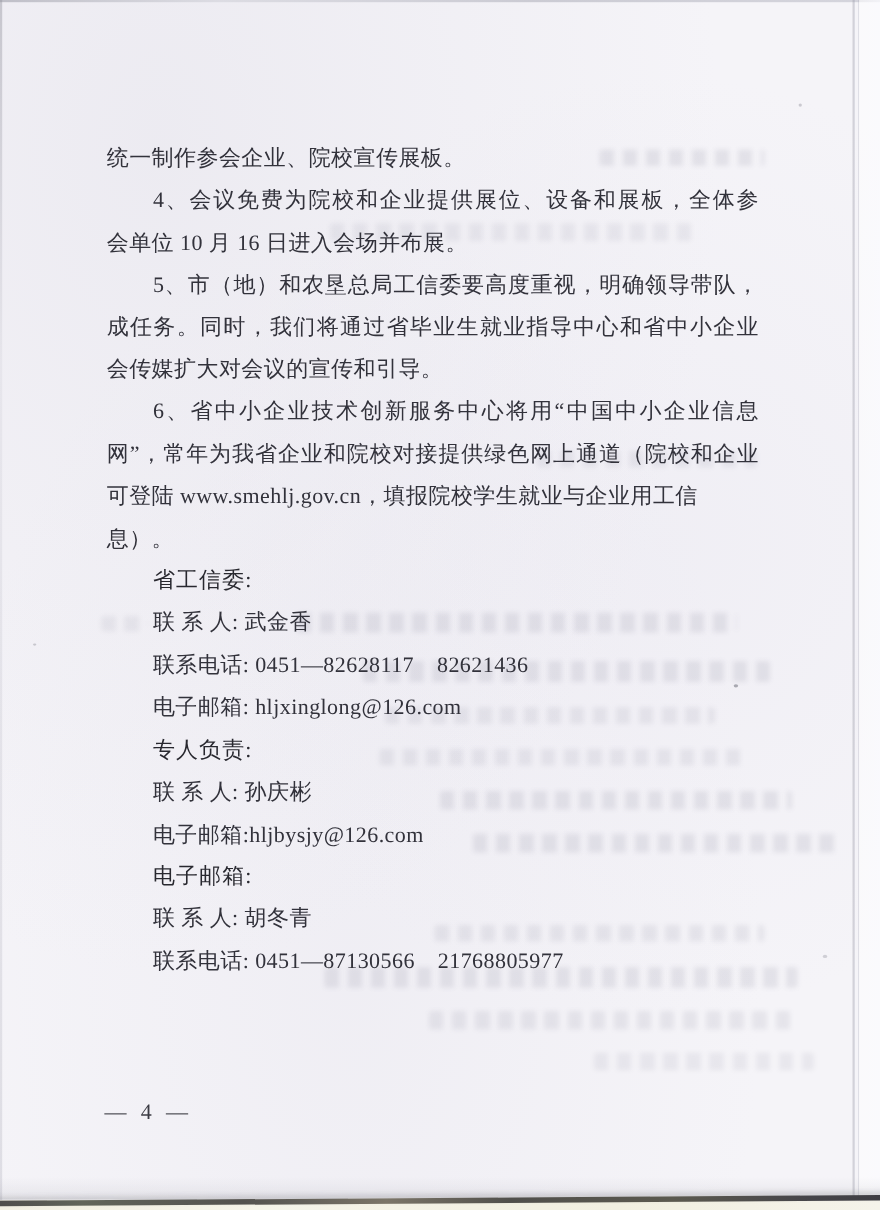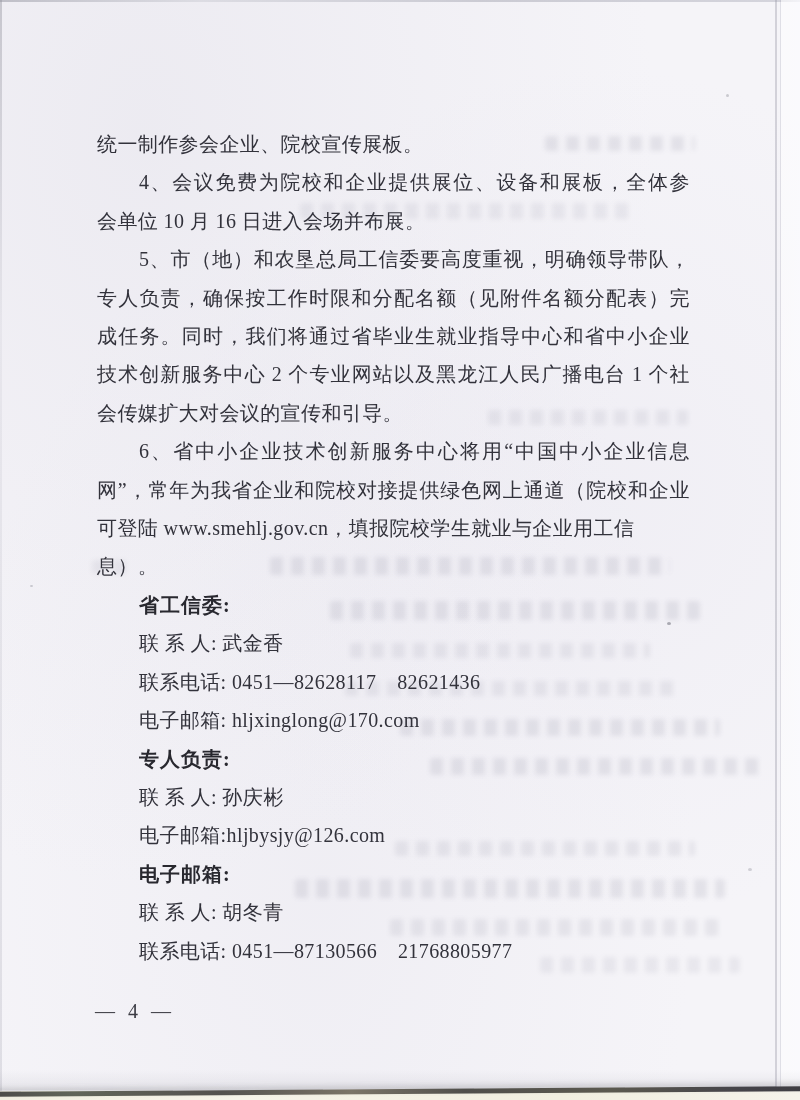--- a/index.html
+++ b/index.html
@@ -68,21 +68,21 @@
   .speck{position:absolute;background:#8a8a94;border-radius:50%;opacity:.7;}
   
   .doc-text{
     position:absolute;left:97px;top:125px;width:593px;
     font-size:20px;line-height:38.4px;color:var(--ink);
     letter-spacing:.4px;
   }
   .line{white-space:pre-wrap;}
   .line.ind{padding-left:42px;}
   .line.jst{text-align:justify;text-align-last:justify;}
-  .line.bold{font-weight:700;color:#28282f;letter-spacing:1px;}
+  .line.bold{font-weight:400;color:#28282f;letter-spacing:1px;}
   .page-num{
     position:absolute;left:95px;top:1000px;
     font-size:20px;color:#3c3c44;letter-spacing:4px;
     font-family:"Liberation Serif","DejaVu Serif",serif;
   }
 </style>
 </head>
 <body>
 
 <div class="scan">
@@ -111,31 +111,29 @@
   <div class="speck" style="left:667px;top:622px;width:4px;height:3px;"></div>
   <div class="speck" style="left:726px;top:94px;width:3px;height:3px;opacity:.4;"></div>
   <div class="speck" style="left:30px;top:585px;width:3px;height:2px;opacity:.4;"></div>
   <div class="speck" style="left:748px;top:868px;width:4px;height:3px;opacity:.35;"></div>
 
   <div class="doc-text">
       <div class="line">统一制作参会企业、院校宣传展板。</div>
       <div class="line ind jst">4、会议免费为院校和企业提供展位、设备和展板，全体参</div>
       <div class="line">会单位 10 月 16 日进入会场并布展。</div>
       <div class="line ind jst">5、市（地）和农垦总局工信委要高度重视，明确领导带队，</div>
-      <div class="line jst">专人负责，确保按工作时限和分配名额（见附件名额分配表）完</div>
       <div class="line jst">成任务。同时，我们将通过省毕业生就业指导中心和省中小企业</div>
-      <div class="line jst">技术创新服务中心 2 个专业网站以及黑龙江人民广播电台 1 个社</div>
       <div class="line">会传媒扩大对会议的宣传和引导。</div>
       <div class="line ind jst">6、省中小企业技术创新服务中心将用“中国中小企业信息</div>
       <div class="line jst">网”，常年为我省企业和院校对接提供绿色网上通道（院校和企业</div>
       <div class="line">可登陆 www.smehlj.gov.cn，填报院校学生就业与企业用工信息）。</div>
       <div class="line ind bold">省工信委:</div>
       <div class="line ind">联 系 人: 武金香</div>
       <div class="line ind">联系电话: 0451—82628117  82621436</div>
-      <div class="line ind">电子邮箱: hljxinglong@170.com</div>
+      <div class="line ind">电子邮箱: hljxinglong@126.com</div>
       <div class="line ind bold">专人负责:</div>
       <div class="line ind">联 系 人: 孙庆彬</div>
       <div class="line ind">电子邮箱:hljbysjy@126.com</div>
       <div class="line ind bold">电子邮箱:</div>
       <div class="line ind">联 系 人: 胡冬青</div>
       <div class="line ind">联系电话: 0451—87130566  21768805977</div>
     </div>
 
   <div class="page-num">— 4 —</div>
 

